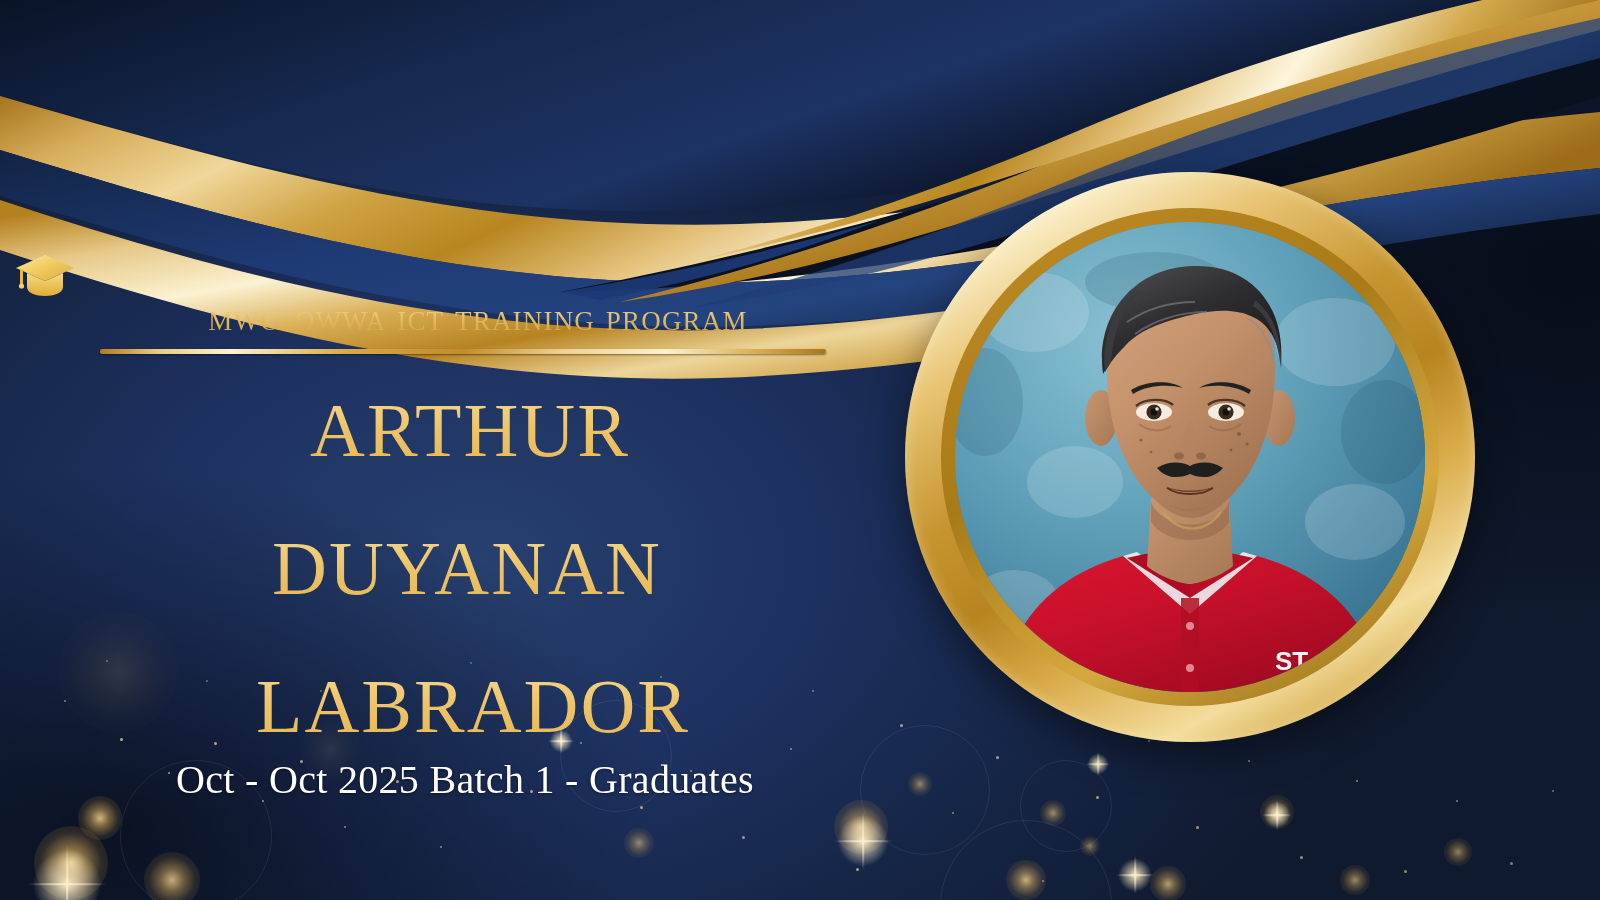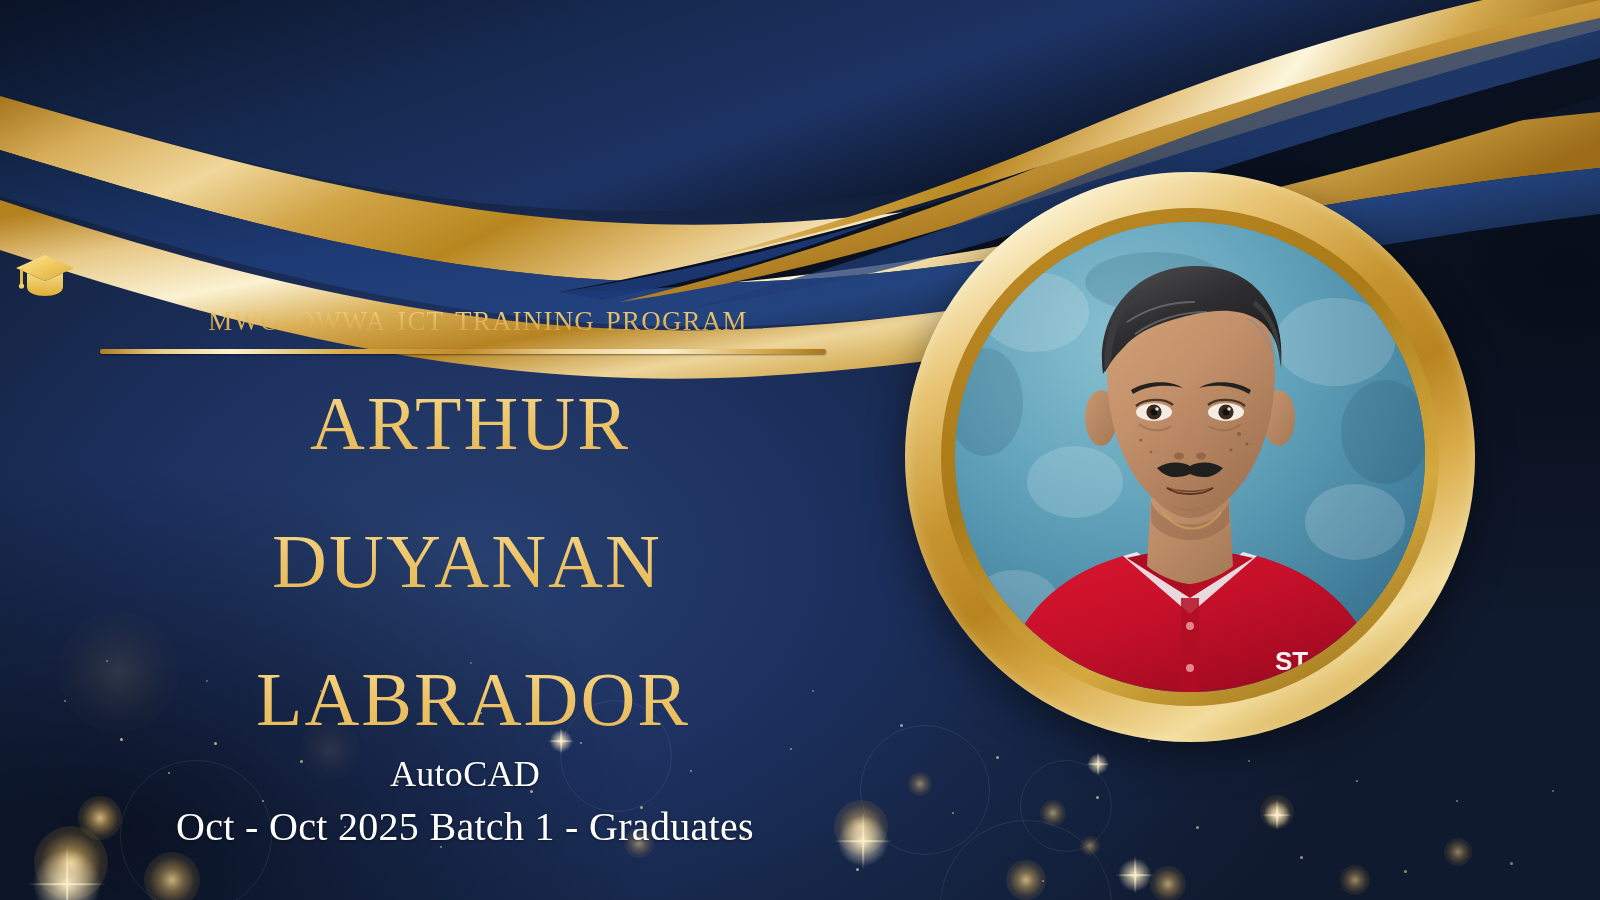--- a/index.html
+++ b/index.html
@@ -113,21 +113,21 @@
     font-variant: small-caps;
     text-transform: lowercase;
     line-height: 0.98;
     letter-spacing: 2px;
     background: linear-gradient(180deg, #fdeab4 0%, #f5d585 30%, #eec469 58%, #e5b854 100%);
     -webkit-background-clip: text;
     background-clip: text;
     color: transparent;
     -webkit-text-fill-color: transparent;
   }
-  .name-1 { font-size: 108px; margin: 6px 0 0 0; padding-left: 10px; }
+  .name-1 { font-size: 108px; margin: 13px 0 0 0; padding-left: 10px; }
   .name-2 { font-size: 108px; margin: 32px 0 0 0; padding-left: 4px; }
   .name-3 { font-size: 108px; margin: 32px 0 0 0; padding-left: 16px; }
 
   .course {
     text-align: center;
     font-size: 36px;
     color: #fdfdfd;
     margin: 12px 0 0 0;
     letter-spacing: 0.3px;
     text-shadow: 0 1px 3px rgba(0,0,0,0.5);
@@ -356,21 +356,20 @@
     </svg>
 
     <div class="program-title">MWO-OWWA ICT TRAINING PROGRAM</div>
 
     <div class="divider"></div>
 
     <div class="name-line name-1">Arthur</div>
     <div class="name-line name-2">Duyanan</div>
     <div class="name-line name-3">Labrador</div>
 
-    <div class="course">AutoCAD</div>
     <div class="batch">Oct - Oct 2025 Batch 1 - Graduates</div>
   </div>
 
   <div class="portrait-wrap">
     <div class="ring-outer"></div>
     <div class="ring-inner"></div>
     <div class="photo">
       <svg class="photo-svg" viewBox="0 0 470 470" preserveAspectRatio="xMidYMid slice">
         <defs>
           <radialGradient id="bd" cx="0.35" cy="0.25" r="0.95">

